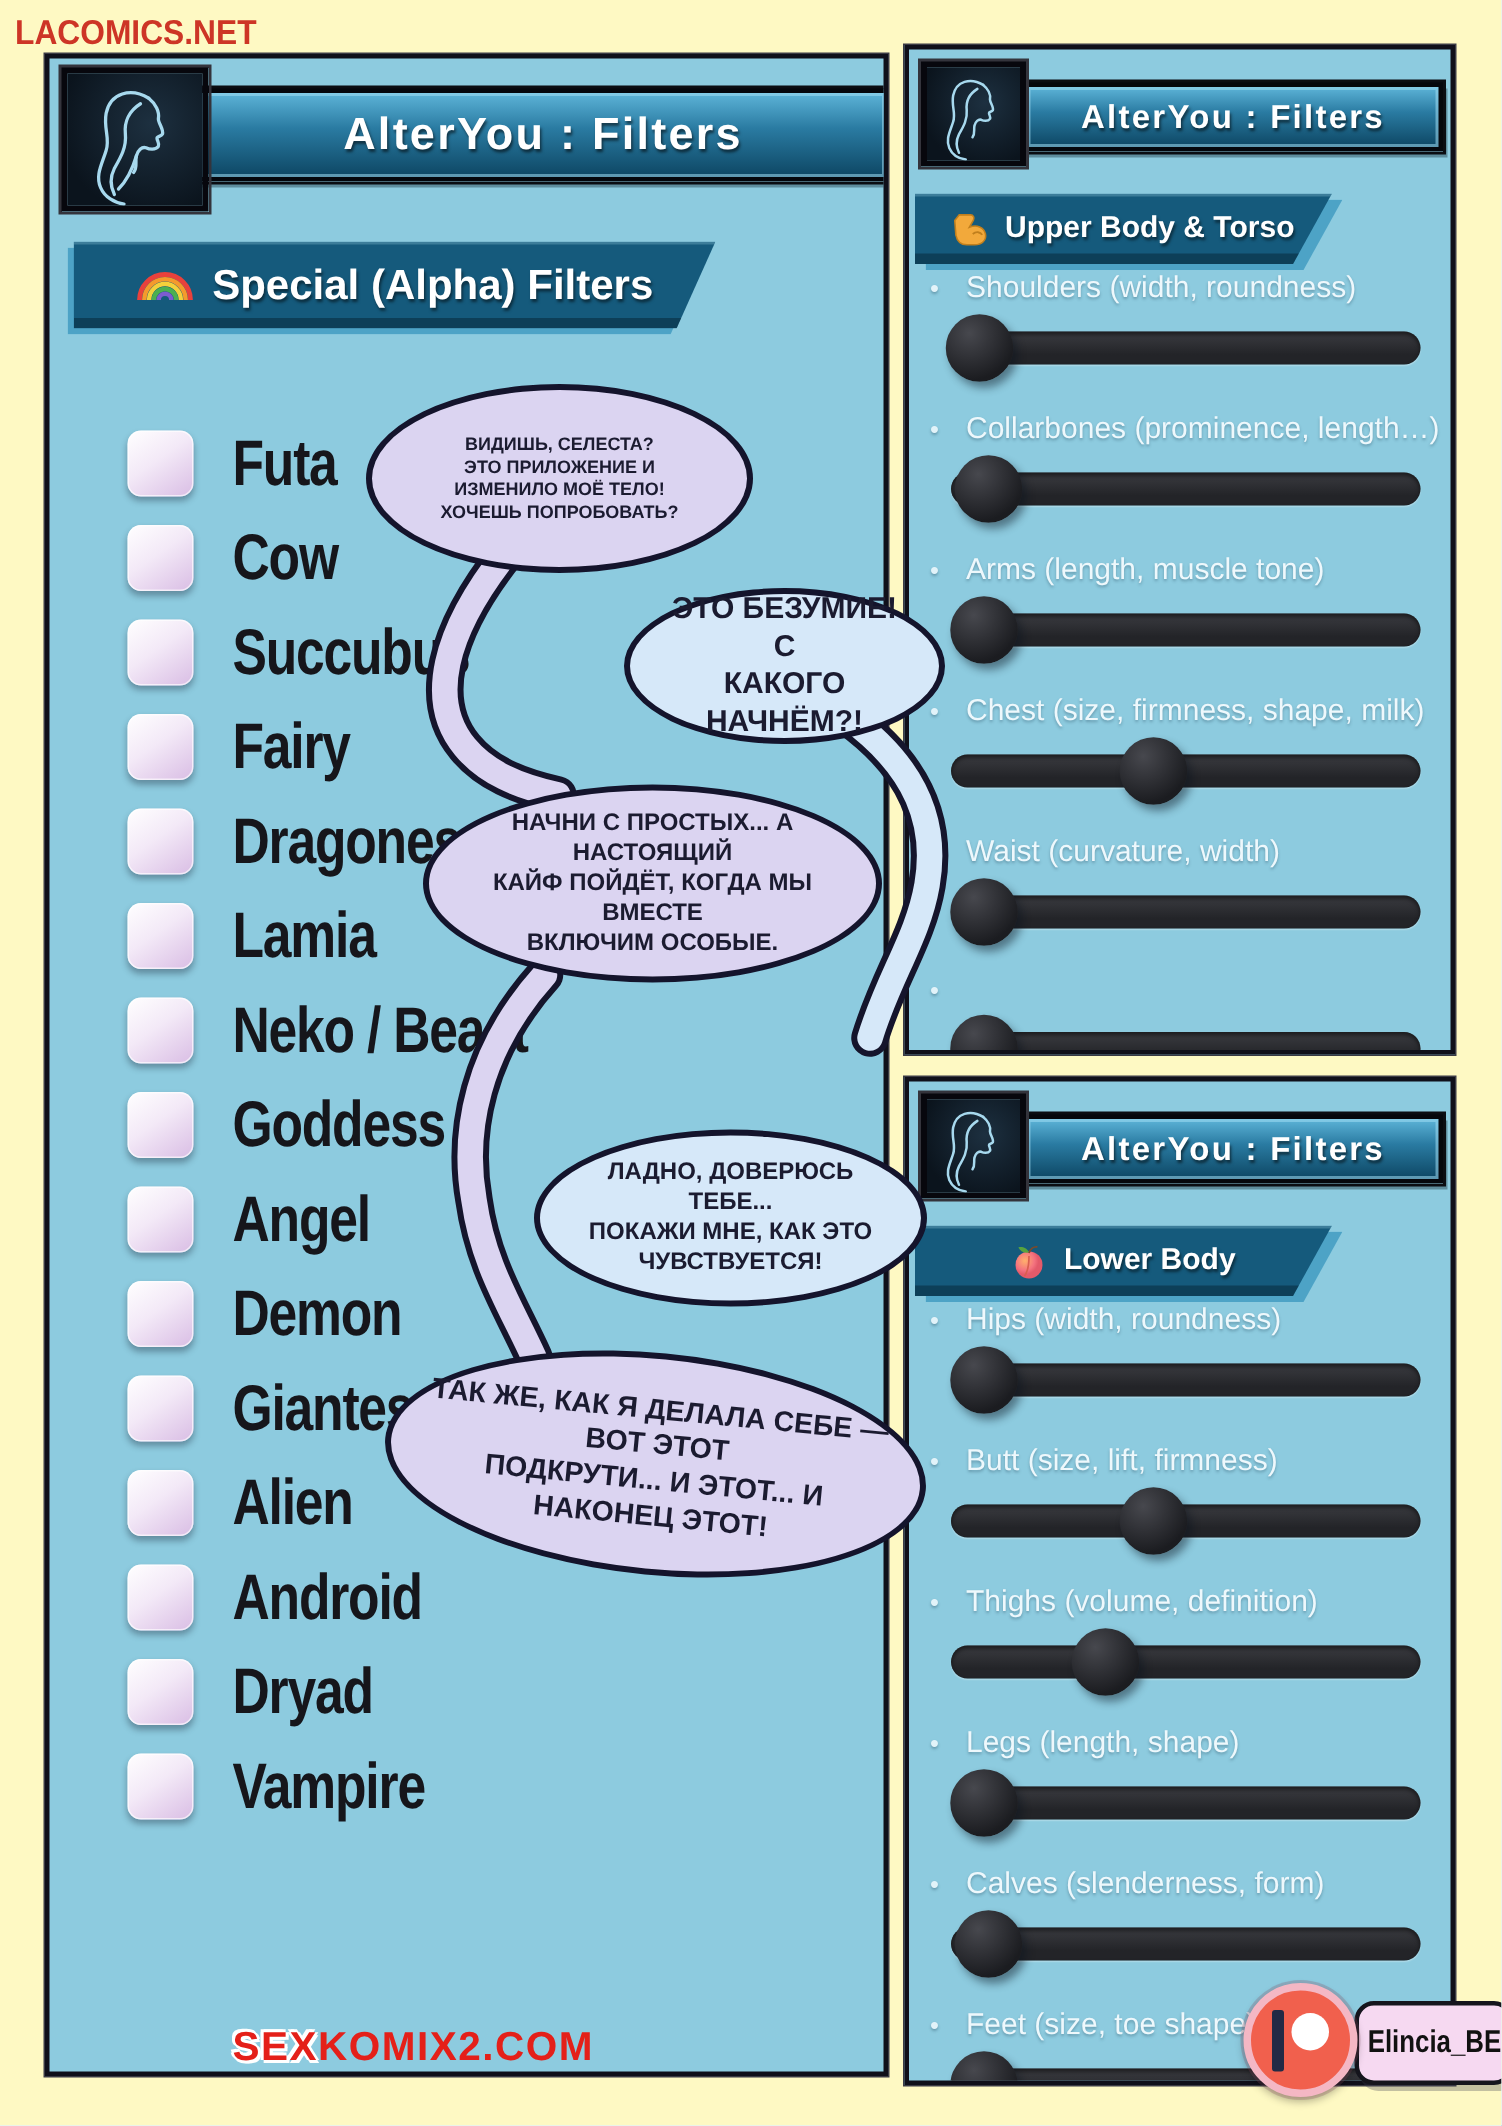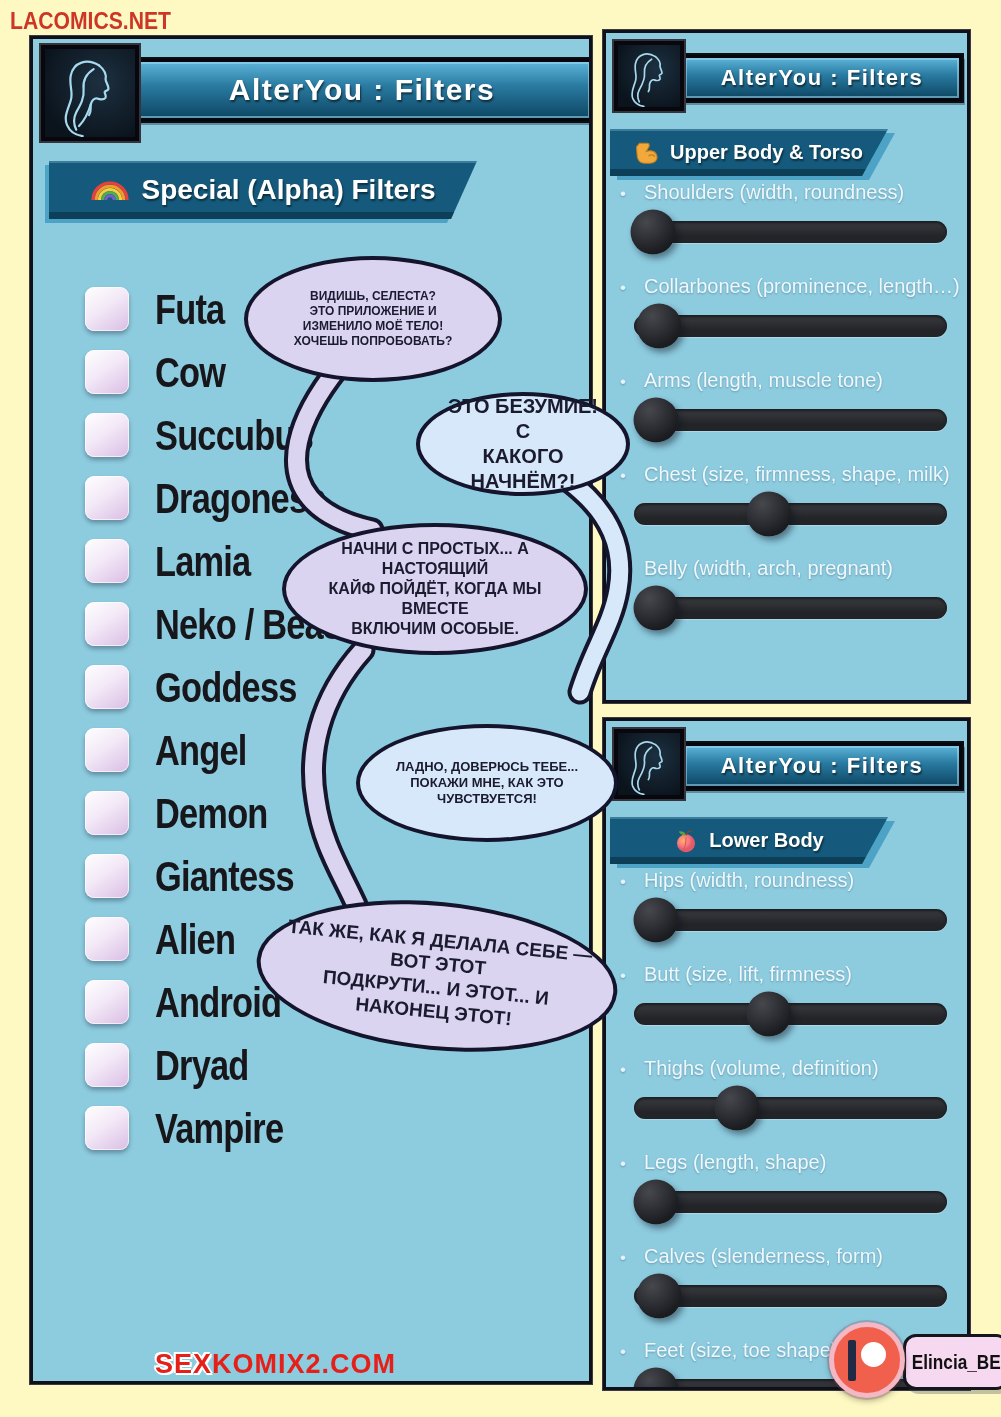--- a/index.html
+++ b/index.html
@@ -80,21 +80,21 @@
   
   .tails { position:absolute; inset:0; z-index:5; pointer-events:none; }
   .bubble { position:absolute; z-index:6; box-sizing:border-box;
     border:4px solid #14142c; border-radius:50%;
     display:flex; align-items:center; justify-content:center; text-align:center;
     font-weight:bold; color:#1b1b30; white-space:pre-line; line-height:1.24; padding:10px 20px; }
   .lav { background:#dbd4f1; } .blu { background:#d6e8f9; }
   .b1 { left:244px; top:256px; width:258px; height:126px; font-size:12px; }
   .b2 { left:416px; top:392px; width:214px; height:104px; font-size:20px; }
   .b3 { left:282px; top:523px; width:306px; height:132px; font-size:16px; }
-  .b4 { left:356px; top:724px; width:262px; height:118px; font-size:13px; }
+  .b4 { left:356px; top:753px; width:262px; height:118px; font-size:16px; }
   .b5 { left:256px; top:902px; width:362px; height:148px; font-size:19px; transform:rotate(5.5deg); }
 
   
   .patreon { position:absolute; left:829px; top:1322px; z-index:7; }
   .p-badge { position:absolute; left:74px; top:12px; width:100px; height:50px;
     background:#f6d9f1; border:3px solid #15151d; border-radius:13px;
     display:flex; align-items:center; justify-content:center;
     font-size:21px; font-weight:bold; color:#111; box-shadow:3px 4px 0 rgba(60,60,80,.3); }
   .p-badge span { transform:scaleX(.82); white-space:nowrap; }
   .p-circle { position:absolute; left:0; top:0; width:76px; height:76px; border-radius:50%;
@@ -145,20 +145,24 @@
       <div class="filter-row">
           <span class="checkbox"></span>
           <span class="filter-label">Cow</span>
         </div>
       <div class="filter-row">
           <span class="checkbox"></span>
           <span class="filter-label">Succubus</span>
         </div>
       <div class="filter-row">
           <span class="checkbox"></span>
+          <span class="filter-label">Fairy</span>
+        </div>
+      <div class="filter-row">
+          <span class="checkbox"></span>
           <span class="filter-label">Dragoness</span>
         </div>
       <div class="filter-row">
           <span class="checkbox"></span>
           <span class="filter-label">Lamia</span>
         </div>
       <div class="filter-row">
           <span class="checkbox"></span>
           <span class="filter-label">Neko / Beast</span>
         </div>
@@ -254,21 +258,29 @@
             <span class="dot">•</span>
             <span>Chest (size, firmness, shape, milk)</span>
           </div>
         <div class="track">
             <span class="knob" style="left: 43%;"></span>
           </div>
       </div>
       <div class="slider-item">
         <div class="slider-caption">
             <span class="dot">•</span>
-            <span>Belly (width, arch, pregnant)</span>
+            <span>Waist (curvature, width)</span>
+          </div>
+        <div class="track">
+            <span class="knob" style="left: 7%;"></span>
+          </div>
+      </div>
+      <div class="slider-item">
+        <div class="slider-caption">
+            <span class="dot">•</span>
           </div>
         <div class="track">
             <span class="knob" style="left: 7%;"></span>
           </div>
       </div>
     </div>
   </div>
 
   <div class="panel panel-lower">
     <div class="banner-back bnS-back"></div>

